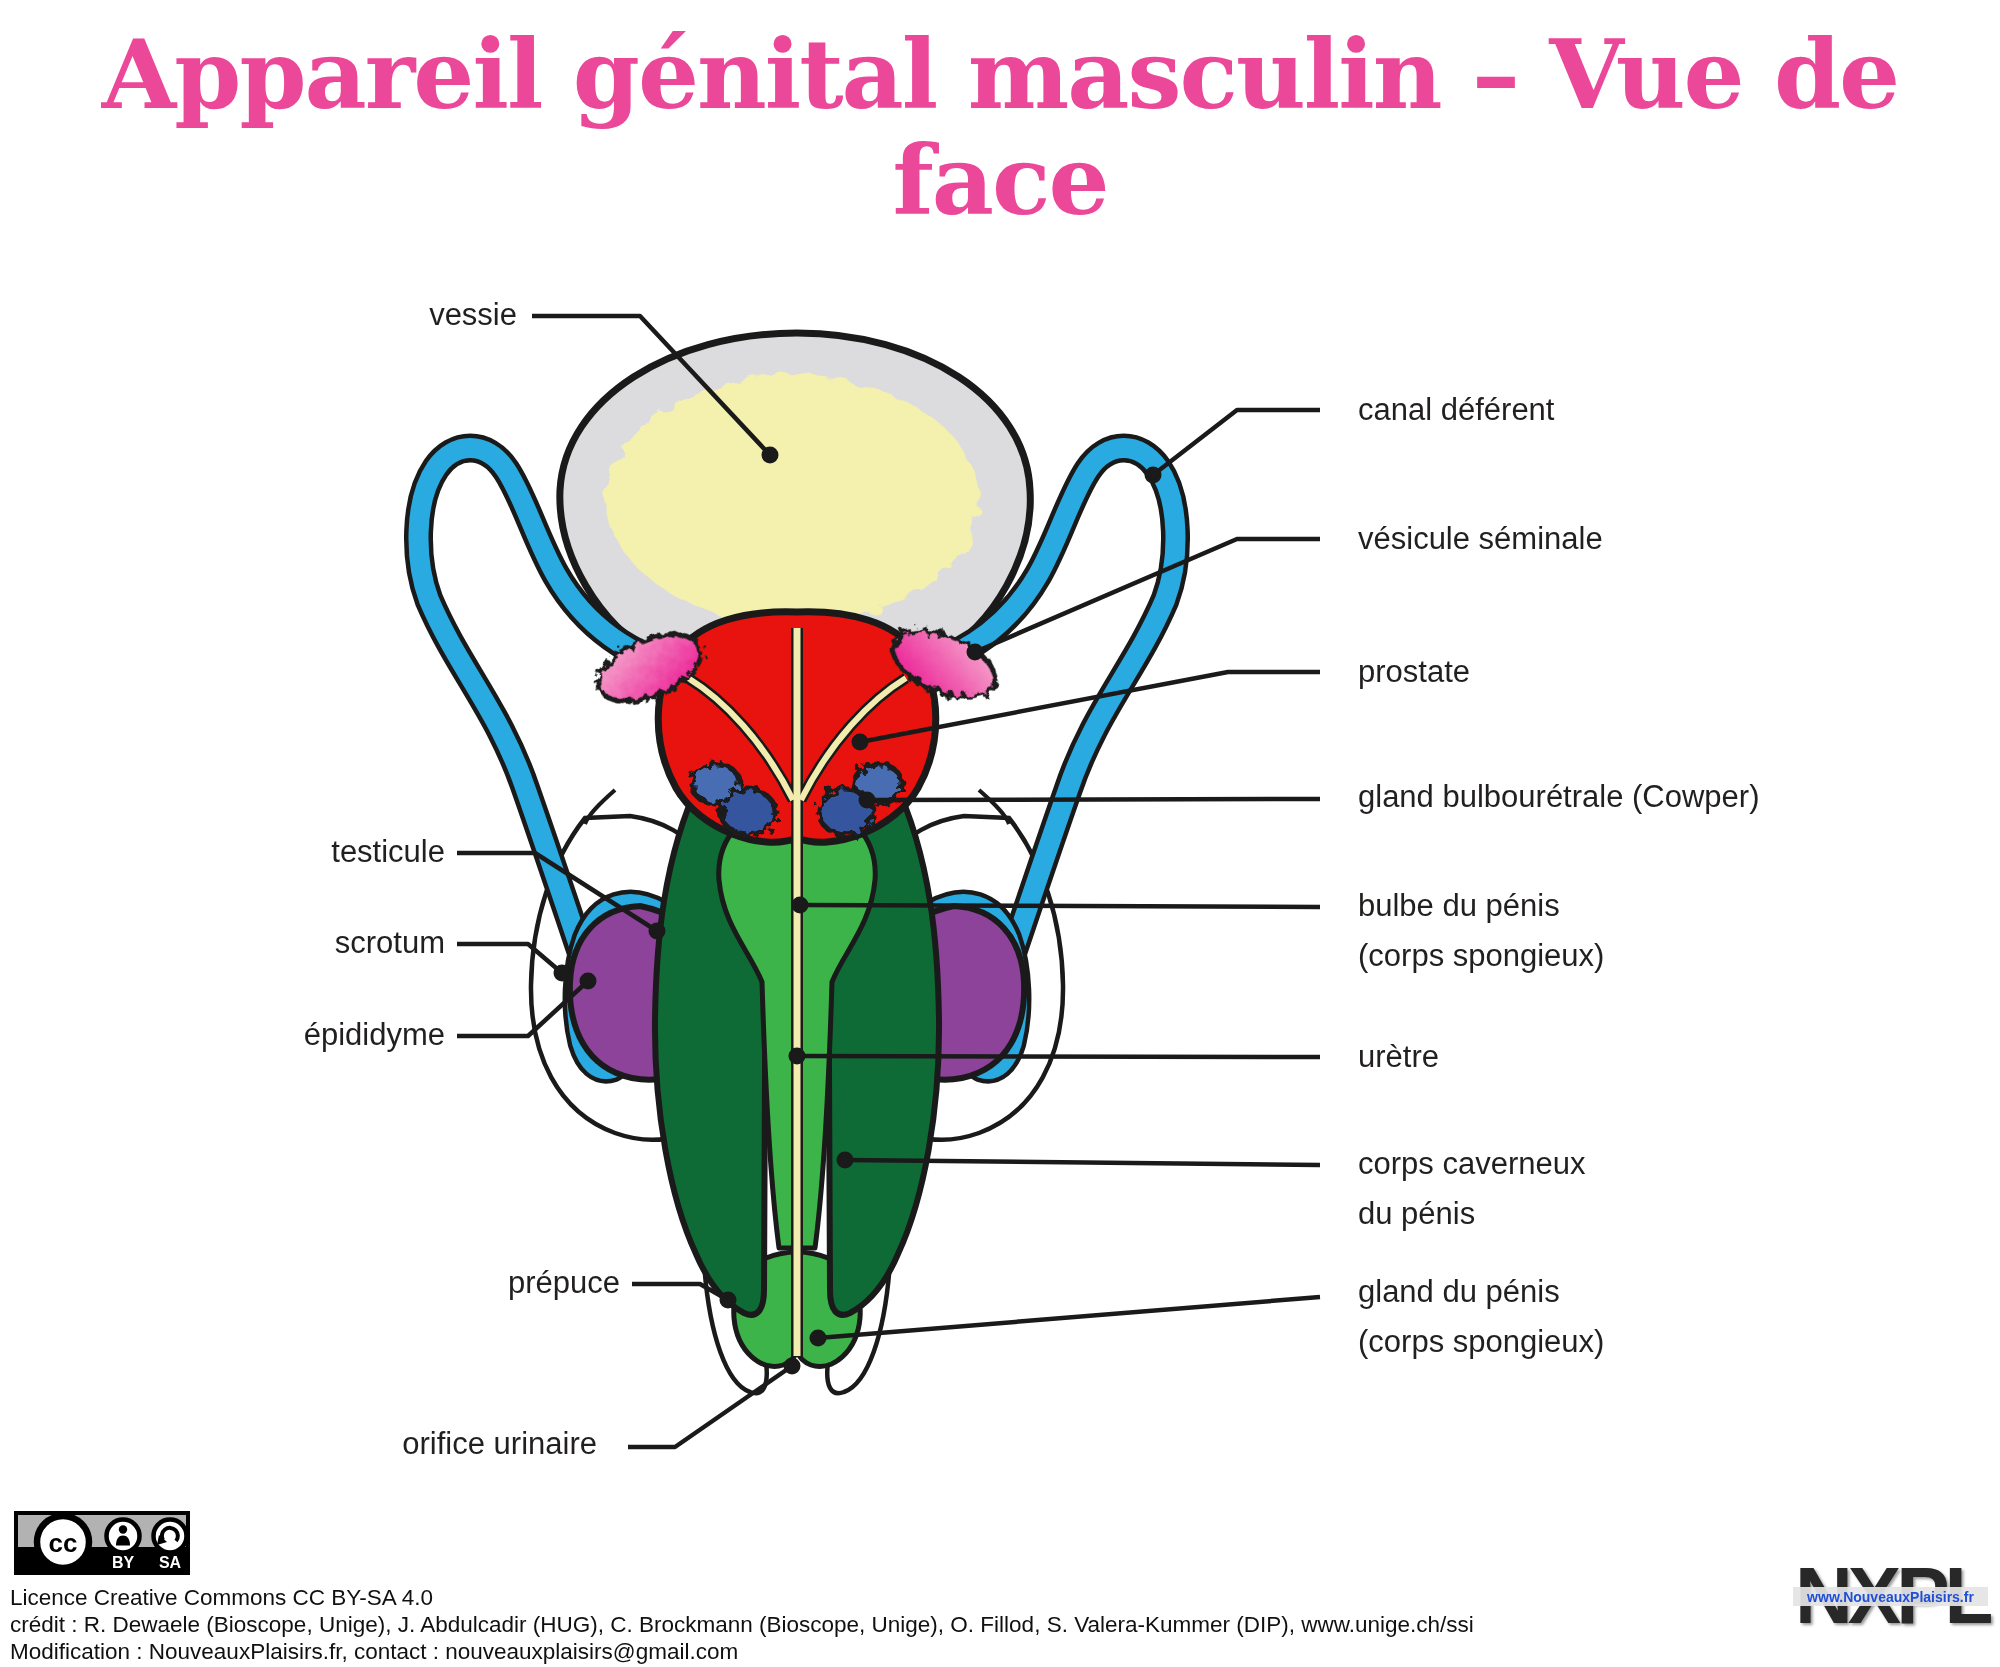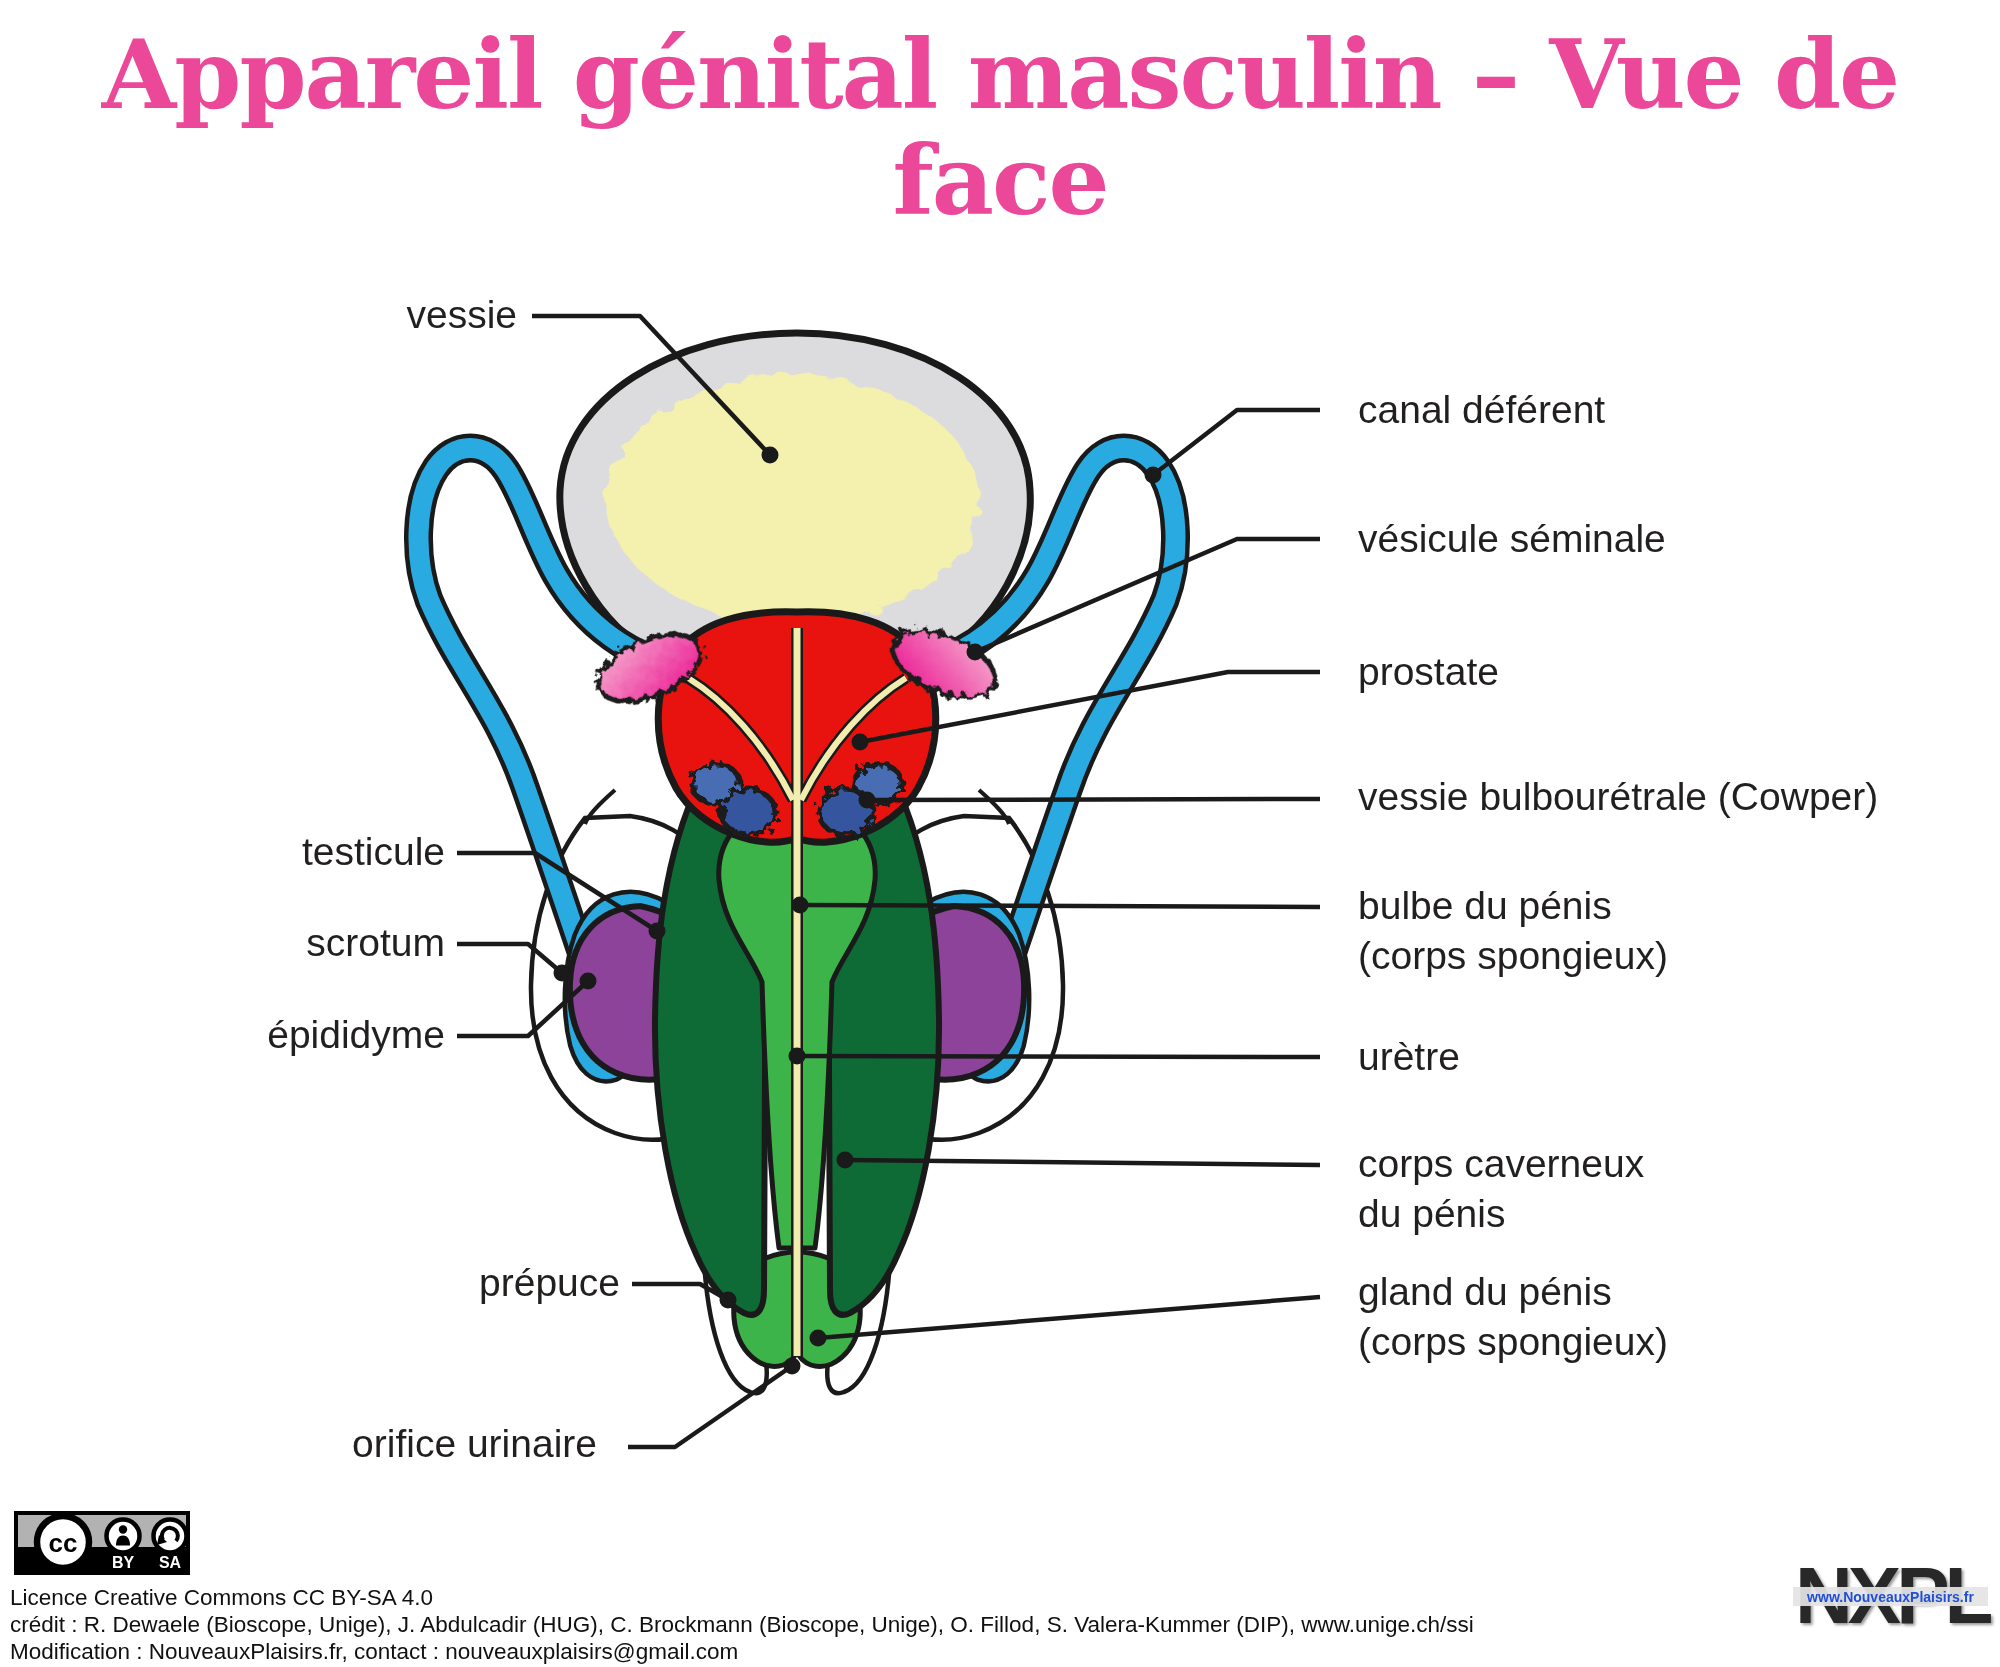--- a/index.html
+++ b/index.html
@@ -2,21 +2,21 @@
 <html><head>
 <meta charset="utf-8">
 <style>
   html,body{margin:0;padding:0;background:#fff;}
   #page{position:relative;width:2000px;height:1667px;background:#ffffff;overflow:hidden;
         font-family:"Liberation Sans",sans-serif;}
   #artwork{position:absolute;left:0;top:0;width:2000px;height:1667px;}
   #page-title{position:absolute;left:0;right:0;top:22px;text-align:center;
         font-family:"DejaVu Serif",serif;font-weight:bold;
         font-size:96px;line-height:1.1;color:#ec4899;letter-spacing:-2px;}
-  .lbl{position:absolute;font-size:39px;line-height:44px;color:#221f1f;white-space:nowrap;}
+  .lbl{position:absolute;font-size:31px;line-height:44px;color:#221f1f;white-space:nowrap;}
   .lbl.right-col{text-align:left;margin-left:28px;}
   .lbl.left-col{text-align:right;}
   .lbl.two span{display:block;line-height:50px;}
   #footer-text{position:absolute;left:10px;top:1584px;font-size:22.5px;line-height:27px;color:#101010;}
   #footer-text div{white-space:nowrap;}
   #nxpl-logo{position:absolute;left:1795px;top:1560px;width:195px;height:84px;}
   #nxpl-text{font-weight:900;font-size:80px;line-height:72px;letter-spacing:-5px;color:#282828;
         text-shadow:2px 2px 3px #9a9a9a;}
   #nxpl-band{position:absolute;left:-2px;right:2px;top:27px;height:19px;background:rgba(228,228,228,.93);
         text-align:center;}
@@ -164,21 +164,21 @@
   <div class="lbl left-col" style="right:1483px;top:293px">vessie</div>
   <div class="lbl left-col" style="right:1555px;top:830px">testicule</div>
   <div class="lbl left-col" style="right:1555px;top:921px">scrotum</div>
   <div class="lbl left-col" style="right:1555px;top:1013px">épididyme</div>
   <div class="lbl left-col" style="right:1380px;top:1261px">prépuce</div>
   <div class="lbl left-col" style="right:1403px;top:1422px">orifice urinaire</div>
 
   <div class="lbl right-col" style="left:1330px;top:388px">canal déférent</div>
   <div class="lbl right-col" style="left:1330px;top:517px">vésicule séminale</div>
   <div class="lbl right-col" style="left:1330px;top:650px">prostate</div>
-  <div class="lbl right-col" style="left:1330px;top:775px">vessie bulbourétrale (Cowper)</div>
+  <div class="lbl right-col" style="left:1330px;top:775px">gland bulbourétrale (Cowper)</div>
   <div class="lbl right-col two" style="left:1330px;top:881px">
     <span>bulbe du pénis</span>
     <span>(corps spongieux)</span>
   </div>
   <div class="lbl right-col" style="left:1330px;top:1035px">urètre</div>
   <div class="lbl right-col two" style="left:1330px;top:1139px">
     <span>corps caverneux</span>
     <span>du pénis</span>
   </div>
   <div class="lbl right-col two" style="left:1330px;top:1267px">

